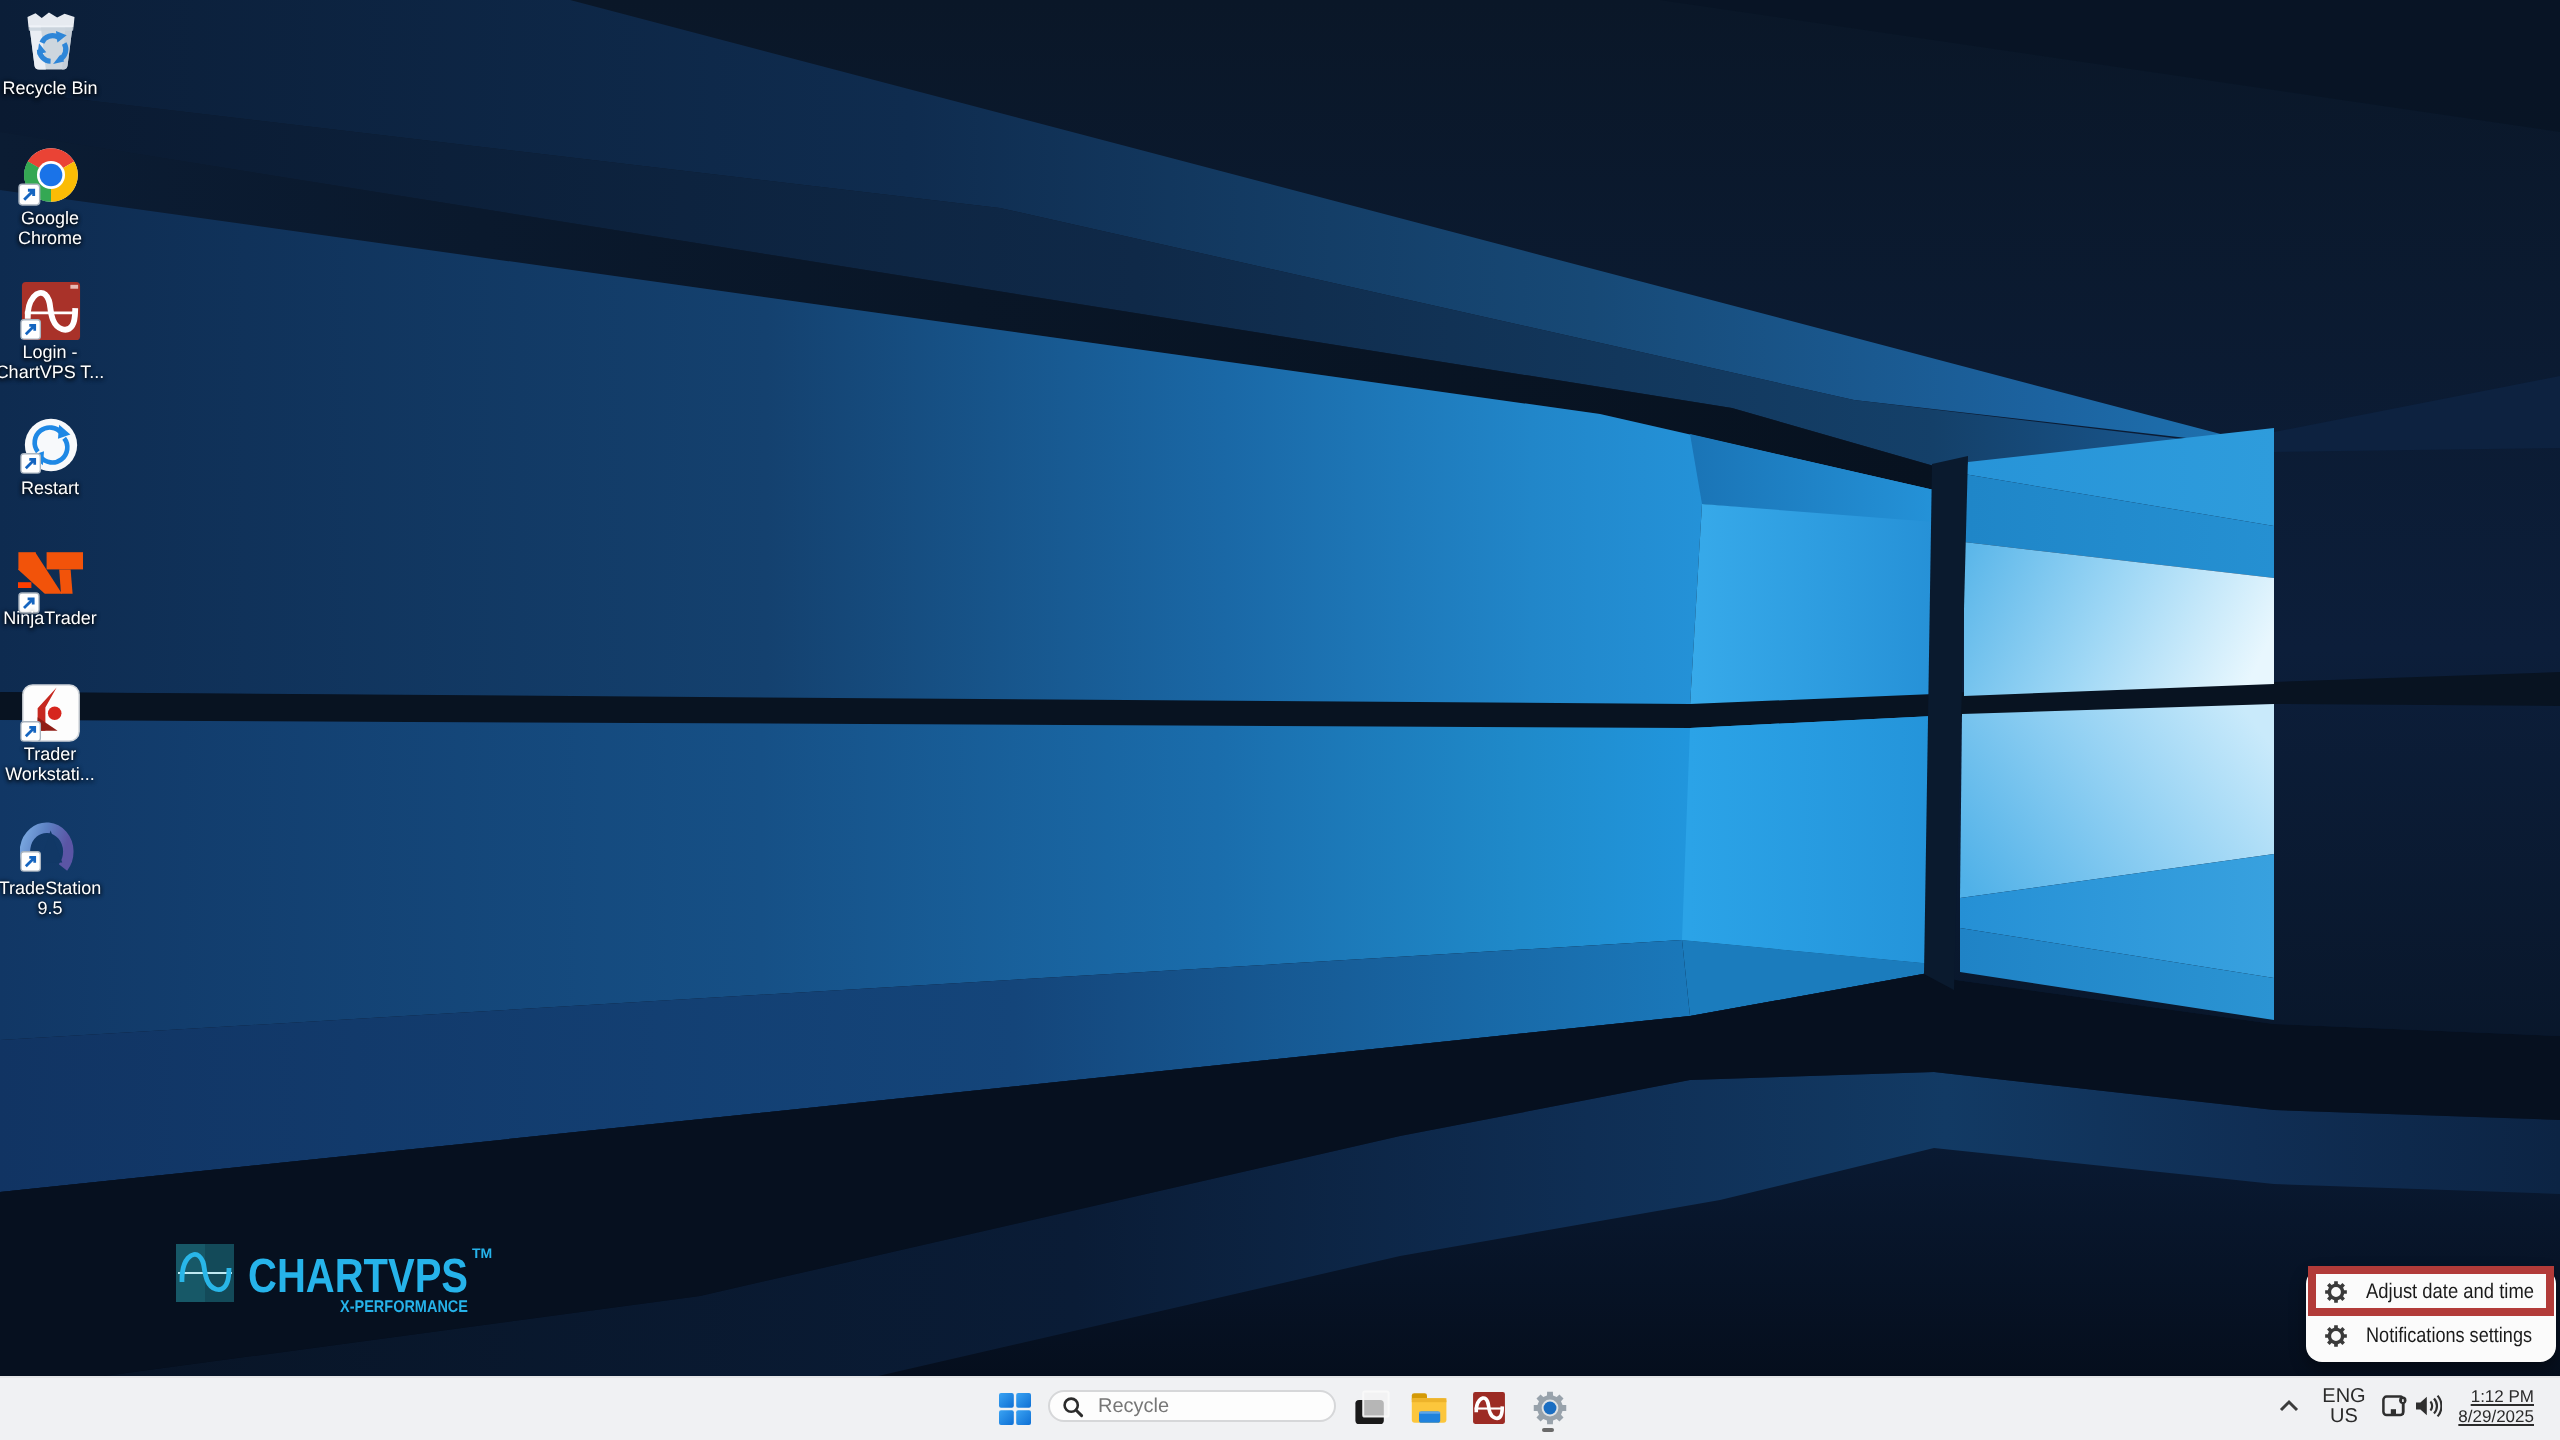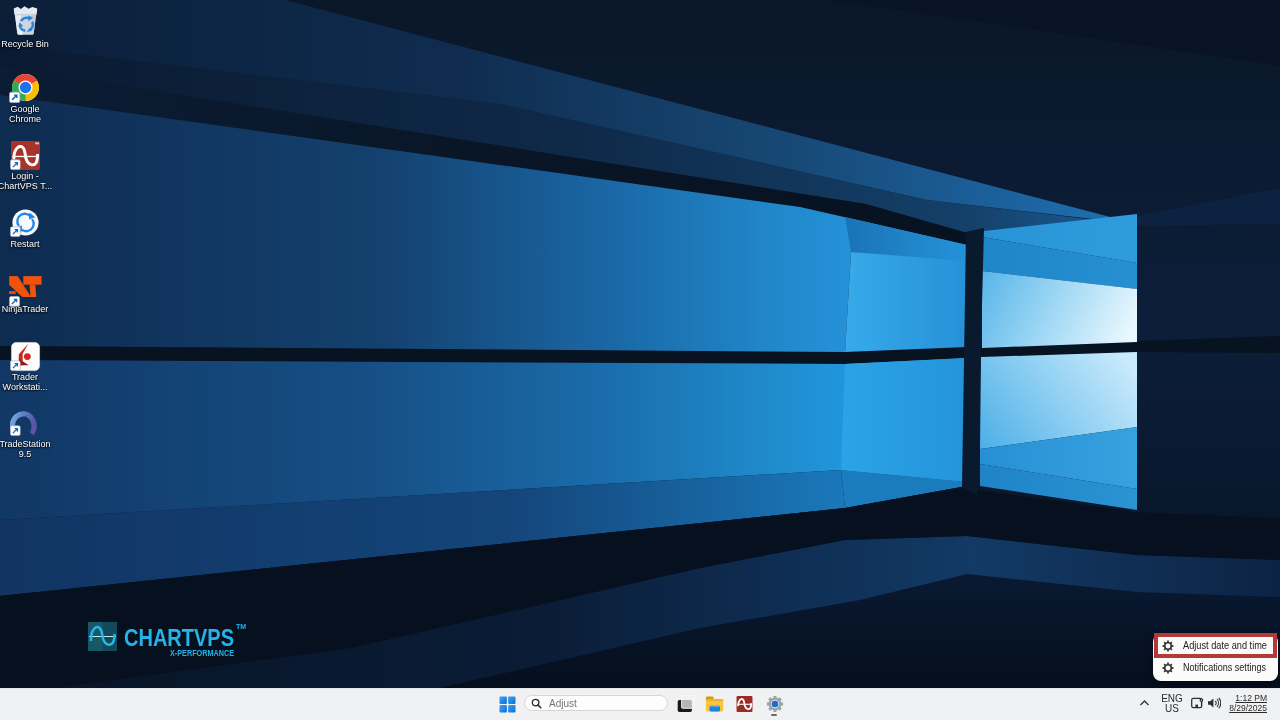--- a/index.html
+++ b/index.html
@@ -311,21 +311,21 @@
   <rect x="9.1" y="0.5" width="7.4" height="7.4" rx="1" fill="url(#winb)"></rect>
   <rect x="0.5" y="9.1" width="7.4" height="7.4" rx="1" fill="url(#winb)"></rect>
   <rect x="9.1" y="9.1" width="7.4" height="7.4" rx="1" fill="url(#winb)"></rect>
 </svg>
 
 <div class="abs" style="left:524px;top:695px;width:144px;height:16px;background:#fdfdfd;border:1px solid #d6d7d9;border-radius:9px;box-sizing:border-box;"></div>
 <svg class="abs" style="left:531px;top:698px" width="11" height="11" viewBox="0 0 11 11">
   <circle cx="4.6" cy="4.6" r="3.3" fill="none" stroke="#2b2b2b" stroke-width="1.3"></circle>
   <line x1="7.1" y1="7.1" x2="9.8" y2="9.8" stroke="#2b2b2b" stroke-width="1.5" stroke-linecap="round"></line>
 </svg>
-<div class="abs" style="left:549px;top:698px;font-size:10px;color:#767676;">Adjust</div>
+<div class="abs" style="left:549px;top:698px;font-size:10px;color:#767676;">Recycle</div>
 
 <svg class="abs" style="left:677px;top:695px" width="18" height="18" viewBox="0 0 18 18">
   <rect x="0.7" y="5" width="14.2" height="12" rx="1.8" fill="#191919"></rect>
   <rect x="4.6" y="0.7" width="12.7" height="12.6" rx="0.8" fill="#f2f2f2" opacity="0.72"></rect>
   <rect x="4.6" y="0.7" width="12.7" height="12.6" rx="0.8" fill="none" stroke="#fafafa" stroke-width="1" opacity="0.9"></rect>
 </svg>
 
 <svg class="abs" style="left:705px;top:695.5px" width="19" height="16" viewBox="0 0 19 16">
   <rect x="0.9" y="0.6" width="7.6" height="4.6" rx="1.2" fill="#d49a06"></rect>
   <rect x="0.9" y="3.1" width="17.3" height="12.3" rx="1.5" fill="#fcc63c"></rect>

